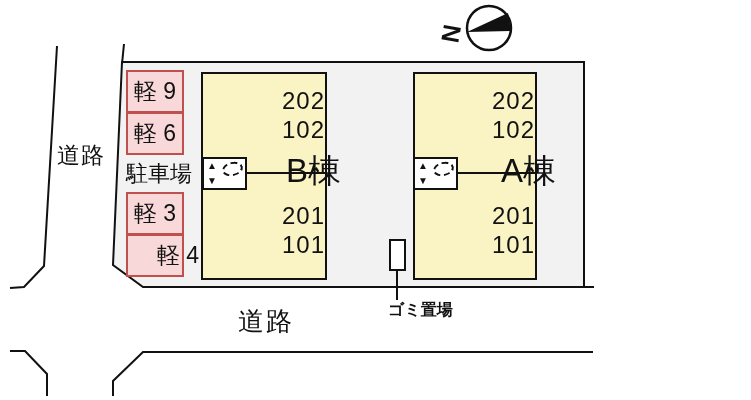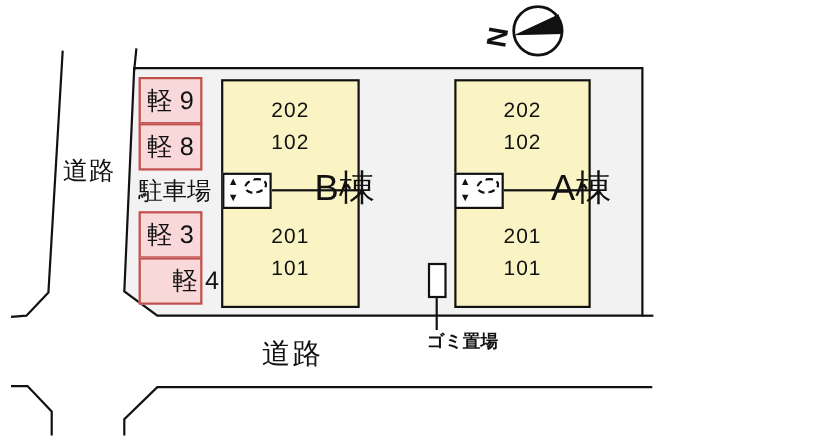--- a/index.html
+++ b/index.html
@@ -10,22 +10,22 @@
   .stage *{box-sizing:border-box;}
   .abs{position:absolute;}
   svg.lines{position:absolute;left:0;top:0;z-index:0;}
   .building{
     position:absolute;top:72px;height:208px;background:#FAF4C5;
     border:2px solid #111;z-index:1;
   }
   .bldg-b{left:201px;width:126px;}
   .bldg-a{left:413px;width:124px;}
   .units{
-    position:absolute;left:0;right:0;text-align:center;
-    font-size:19px;line-height:29px;letter-spacing:1px;
+    position:absolute;left:0;right:0;text-align:right;
+    font-size:24px;line-height:29px;letter-spacing:1px;
   }
   .units-upper{top:12px;}
   .units-lower{top:127px;}
   .stair-line{position:absolute;top:98px;height:2px;background:#111;}
   .line-b{left:44px;width:80px;}
   .line-a{left:43px;width:79px;}
   .stairs{
     position:absolute;top:157px;width:45px;height:33px;background:#fff;
     border:2px solid #111;z-index:2;
   }
@@ -118,21 +118,21 @@
   <div class="stairs stairs-a">
     <span class="tri tri-up">▲</span>
     <span class="tri tri-down">▼</span>
     <span class="stair-ellipse"></span>
   </div>
 
   <div class="abs bldg-name name-b">B棟</div>
   <div class="abs bldg-name name-a">A棟</div>
 
   <div class="pk pk1">軽 9</div>
-  <div class="pk pk2">軽 8</div>
+  <div class="pk pk2">軽 6</div>
   <div class="pk pk3">軽 3</div>
   <div class="pk pk4">軽 4</div>
 
   <div class="label parking-label">駐車場</div>
 
   <div class="label road-left">道路</div>
   <div class="label road-bottom">道路</div>
 
   <div class="garbage-box"></div>
   <div class="label garbage-label">ゴミ置場</div>

